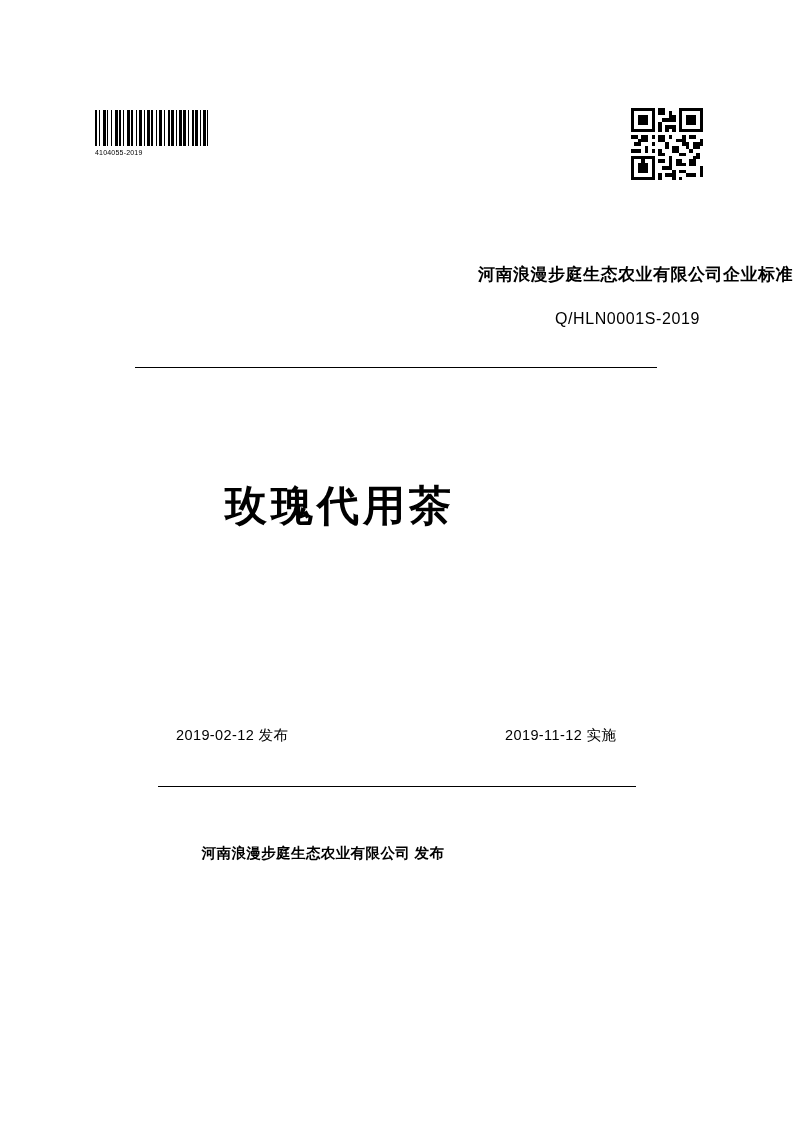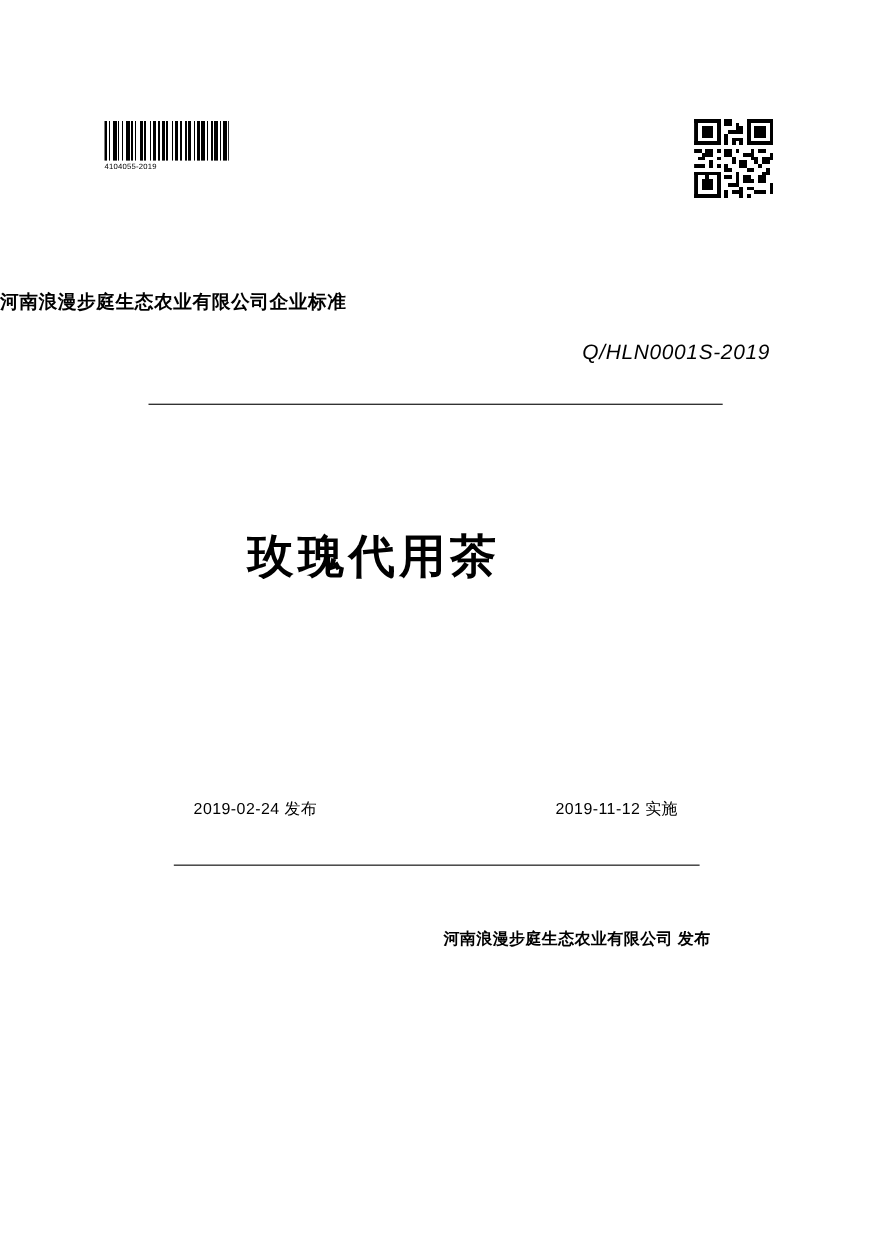--- a/index.html
+++ b/index.html
@@ -65,33 +65,32 @@
     height: 72px;
   }
   .qr-block svg { display: block; }
 
   
   .std-title {
     position: absolute;
     top: 263px;
     left: 0;
     width: 793px;
-    text-align: left;
+    text-align: right;
     font-size: 17px;
     font-weight: 700;
     letter-spacing: 0.5px;
   }
   .std-code {
     position: absolute;
     top: 310px;
     right: 93px;
-    font-size: 19px;
+    font-size: 16px;
     letter-spacing: 0.6px;
     font-weight: 500;
-    font-style: italic;
   }
   .rule {
     position: absolute;
     height: 0;
     border-top: 1px solid #000;
   }
   .rule-top {
     left: 135px;
     top: 367px;
     width: 522px;
@@ -133,21 +132,21 @@
     top: 0;
     font-size: 14.5px;
     letter-spacing: 0.4px;
   }
 
   .publisher {
     position: absolute;
     top: 844px;
     left: 0;
     width: 646px;
-    text-align: right;
+    text-align: center;
     font-size: 14.5px;
     font-weight: 700;
     letter-spacing: 0.4px;
   }
 </style>
 </head>
 <body>
 
 <div class="page">
 
@@ -234,21 +233,21 @@
 
   <div class="std-title">河南浪漫步庭生态农业有限公司企业标准</div>
 
   <div class="std-code">Q/HLN0001S-2019</div>
 
   <div class="rule rule-top"></div>
 
   <div class="doc-title">玫瑰代用茶</div>
 
   <div class="dates">
-    <div class="date-issue">2019-02-24 发布</div>
+    <div class="date-issue">2019-02-12 发布</div>
     <div class="date-effective">2019-11-12 实施</div>
   </div>
 
   <div class="rule rule-bottom"></div>
 
   <div class="publisher">河南浪漫步庭生态农业有限公司  发布</div>
 
 </div>
 
 </body></html>

